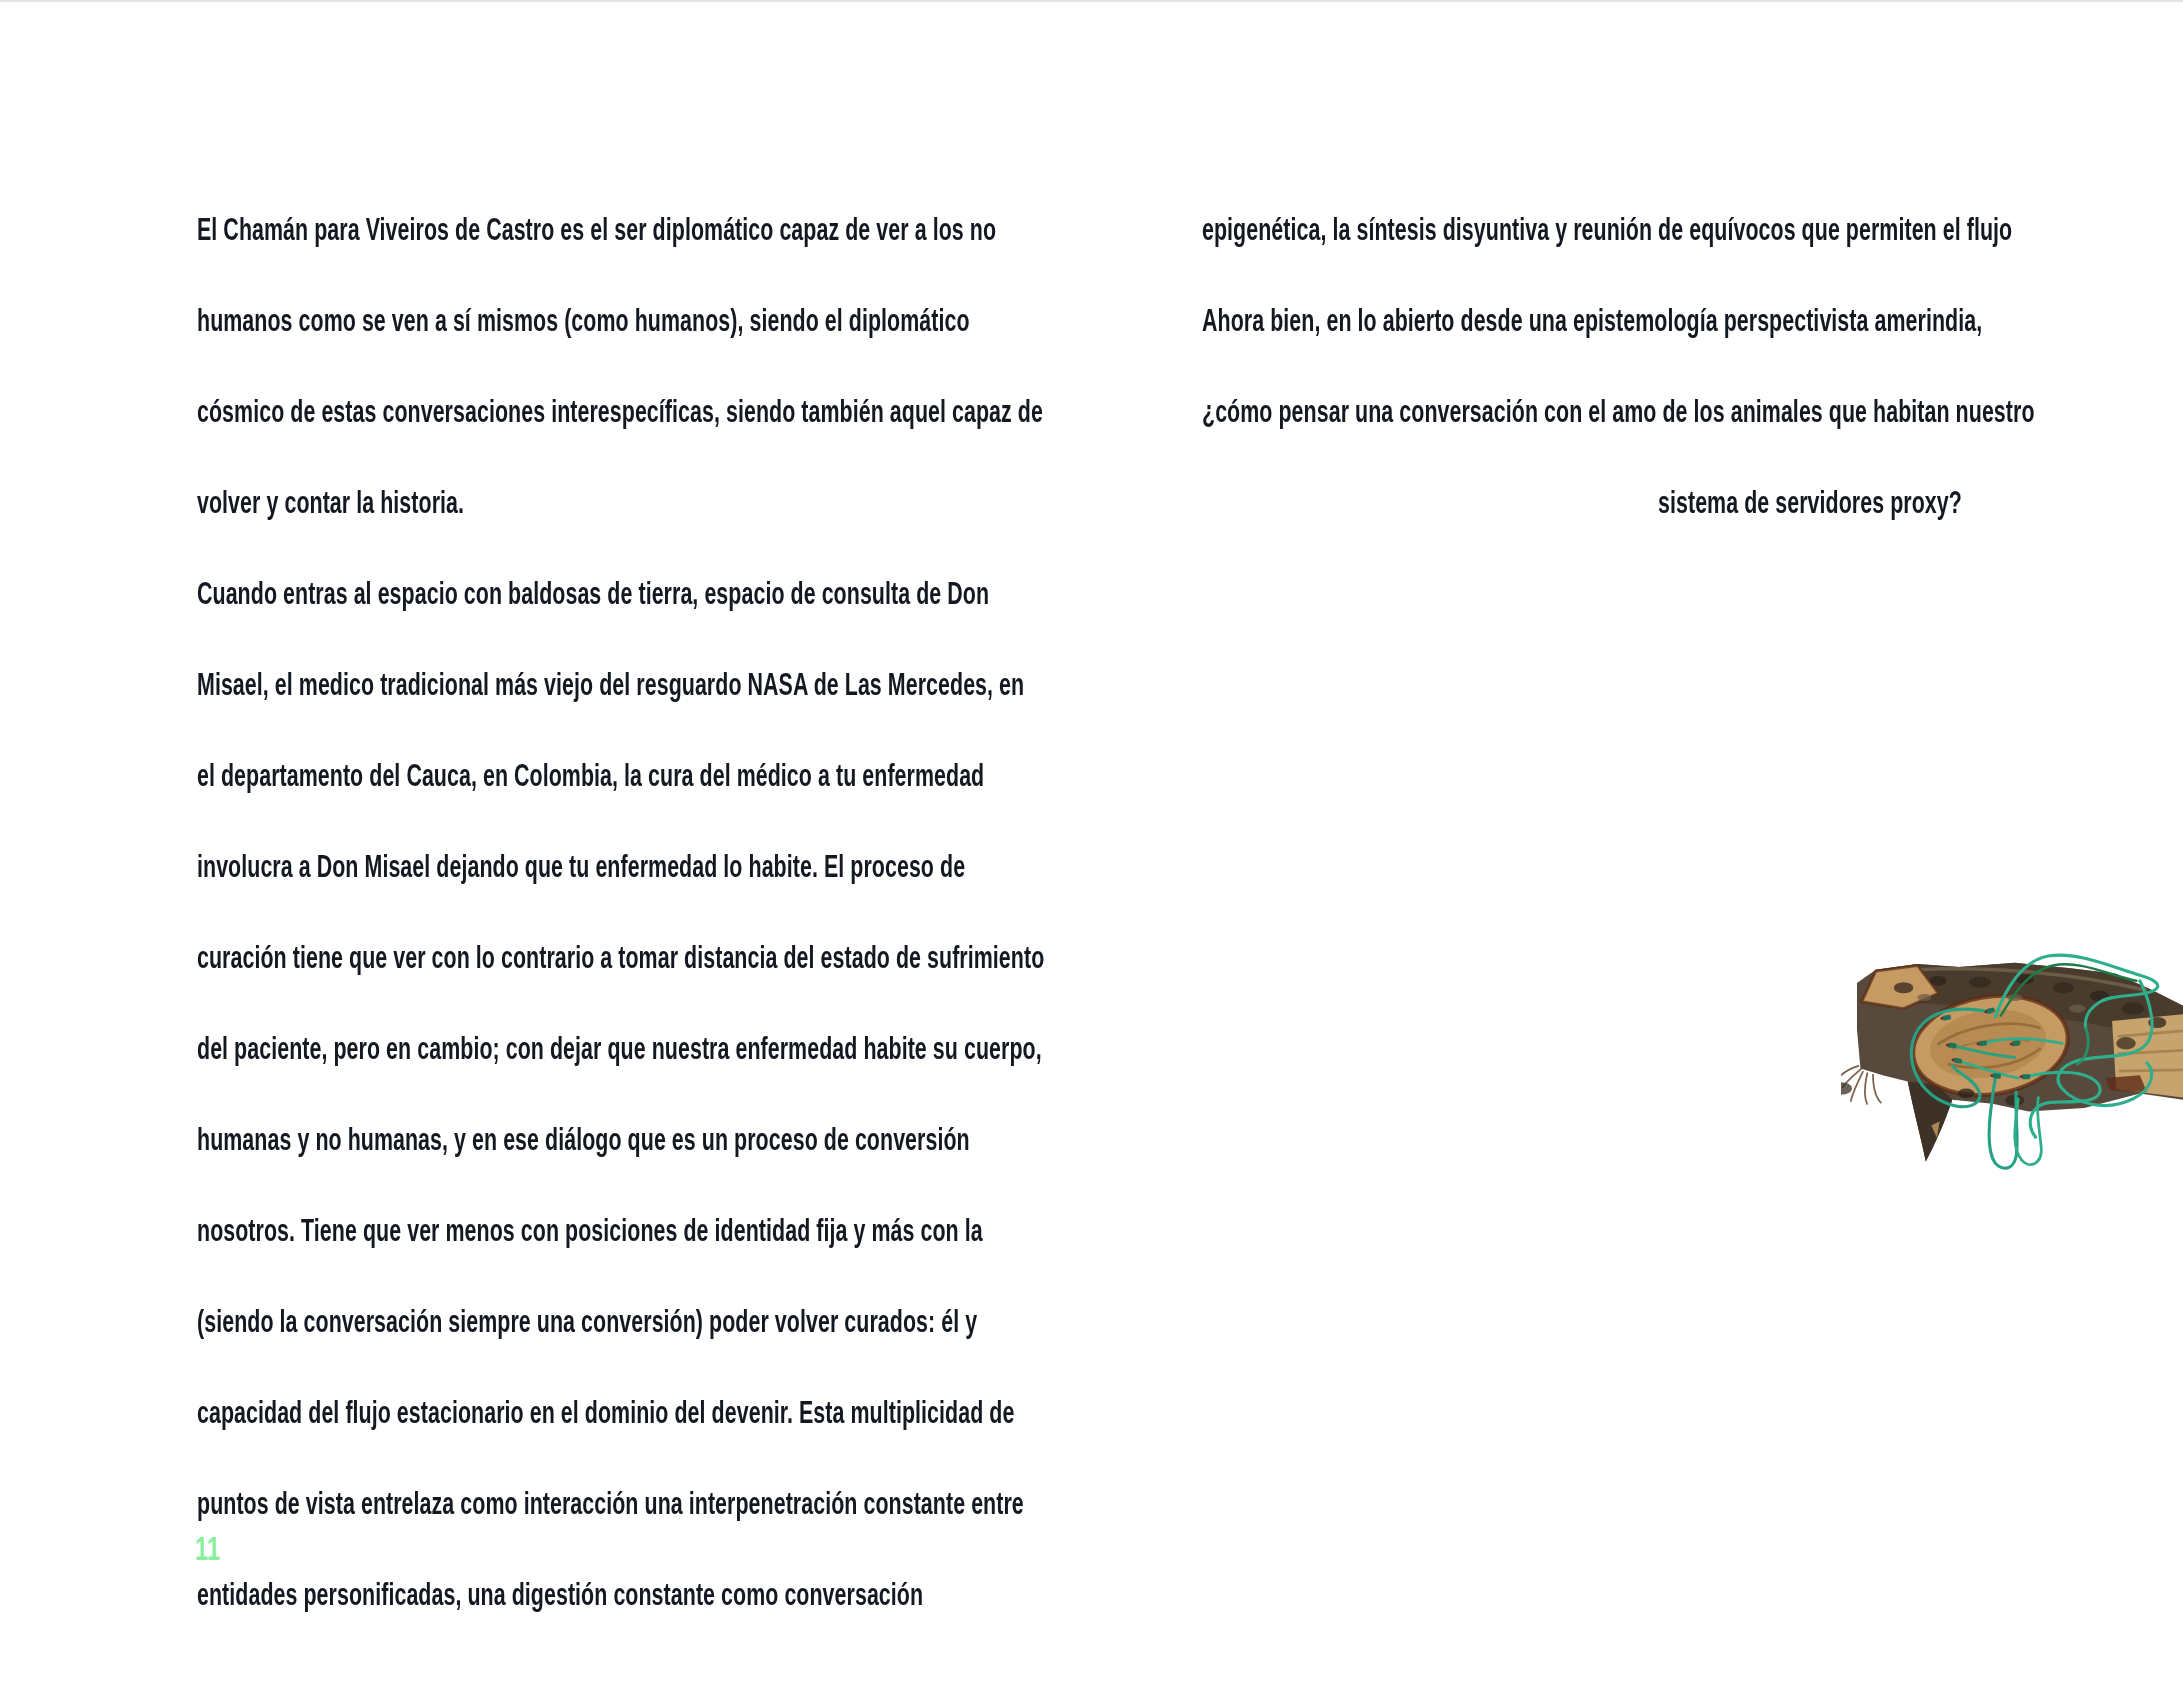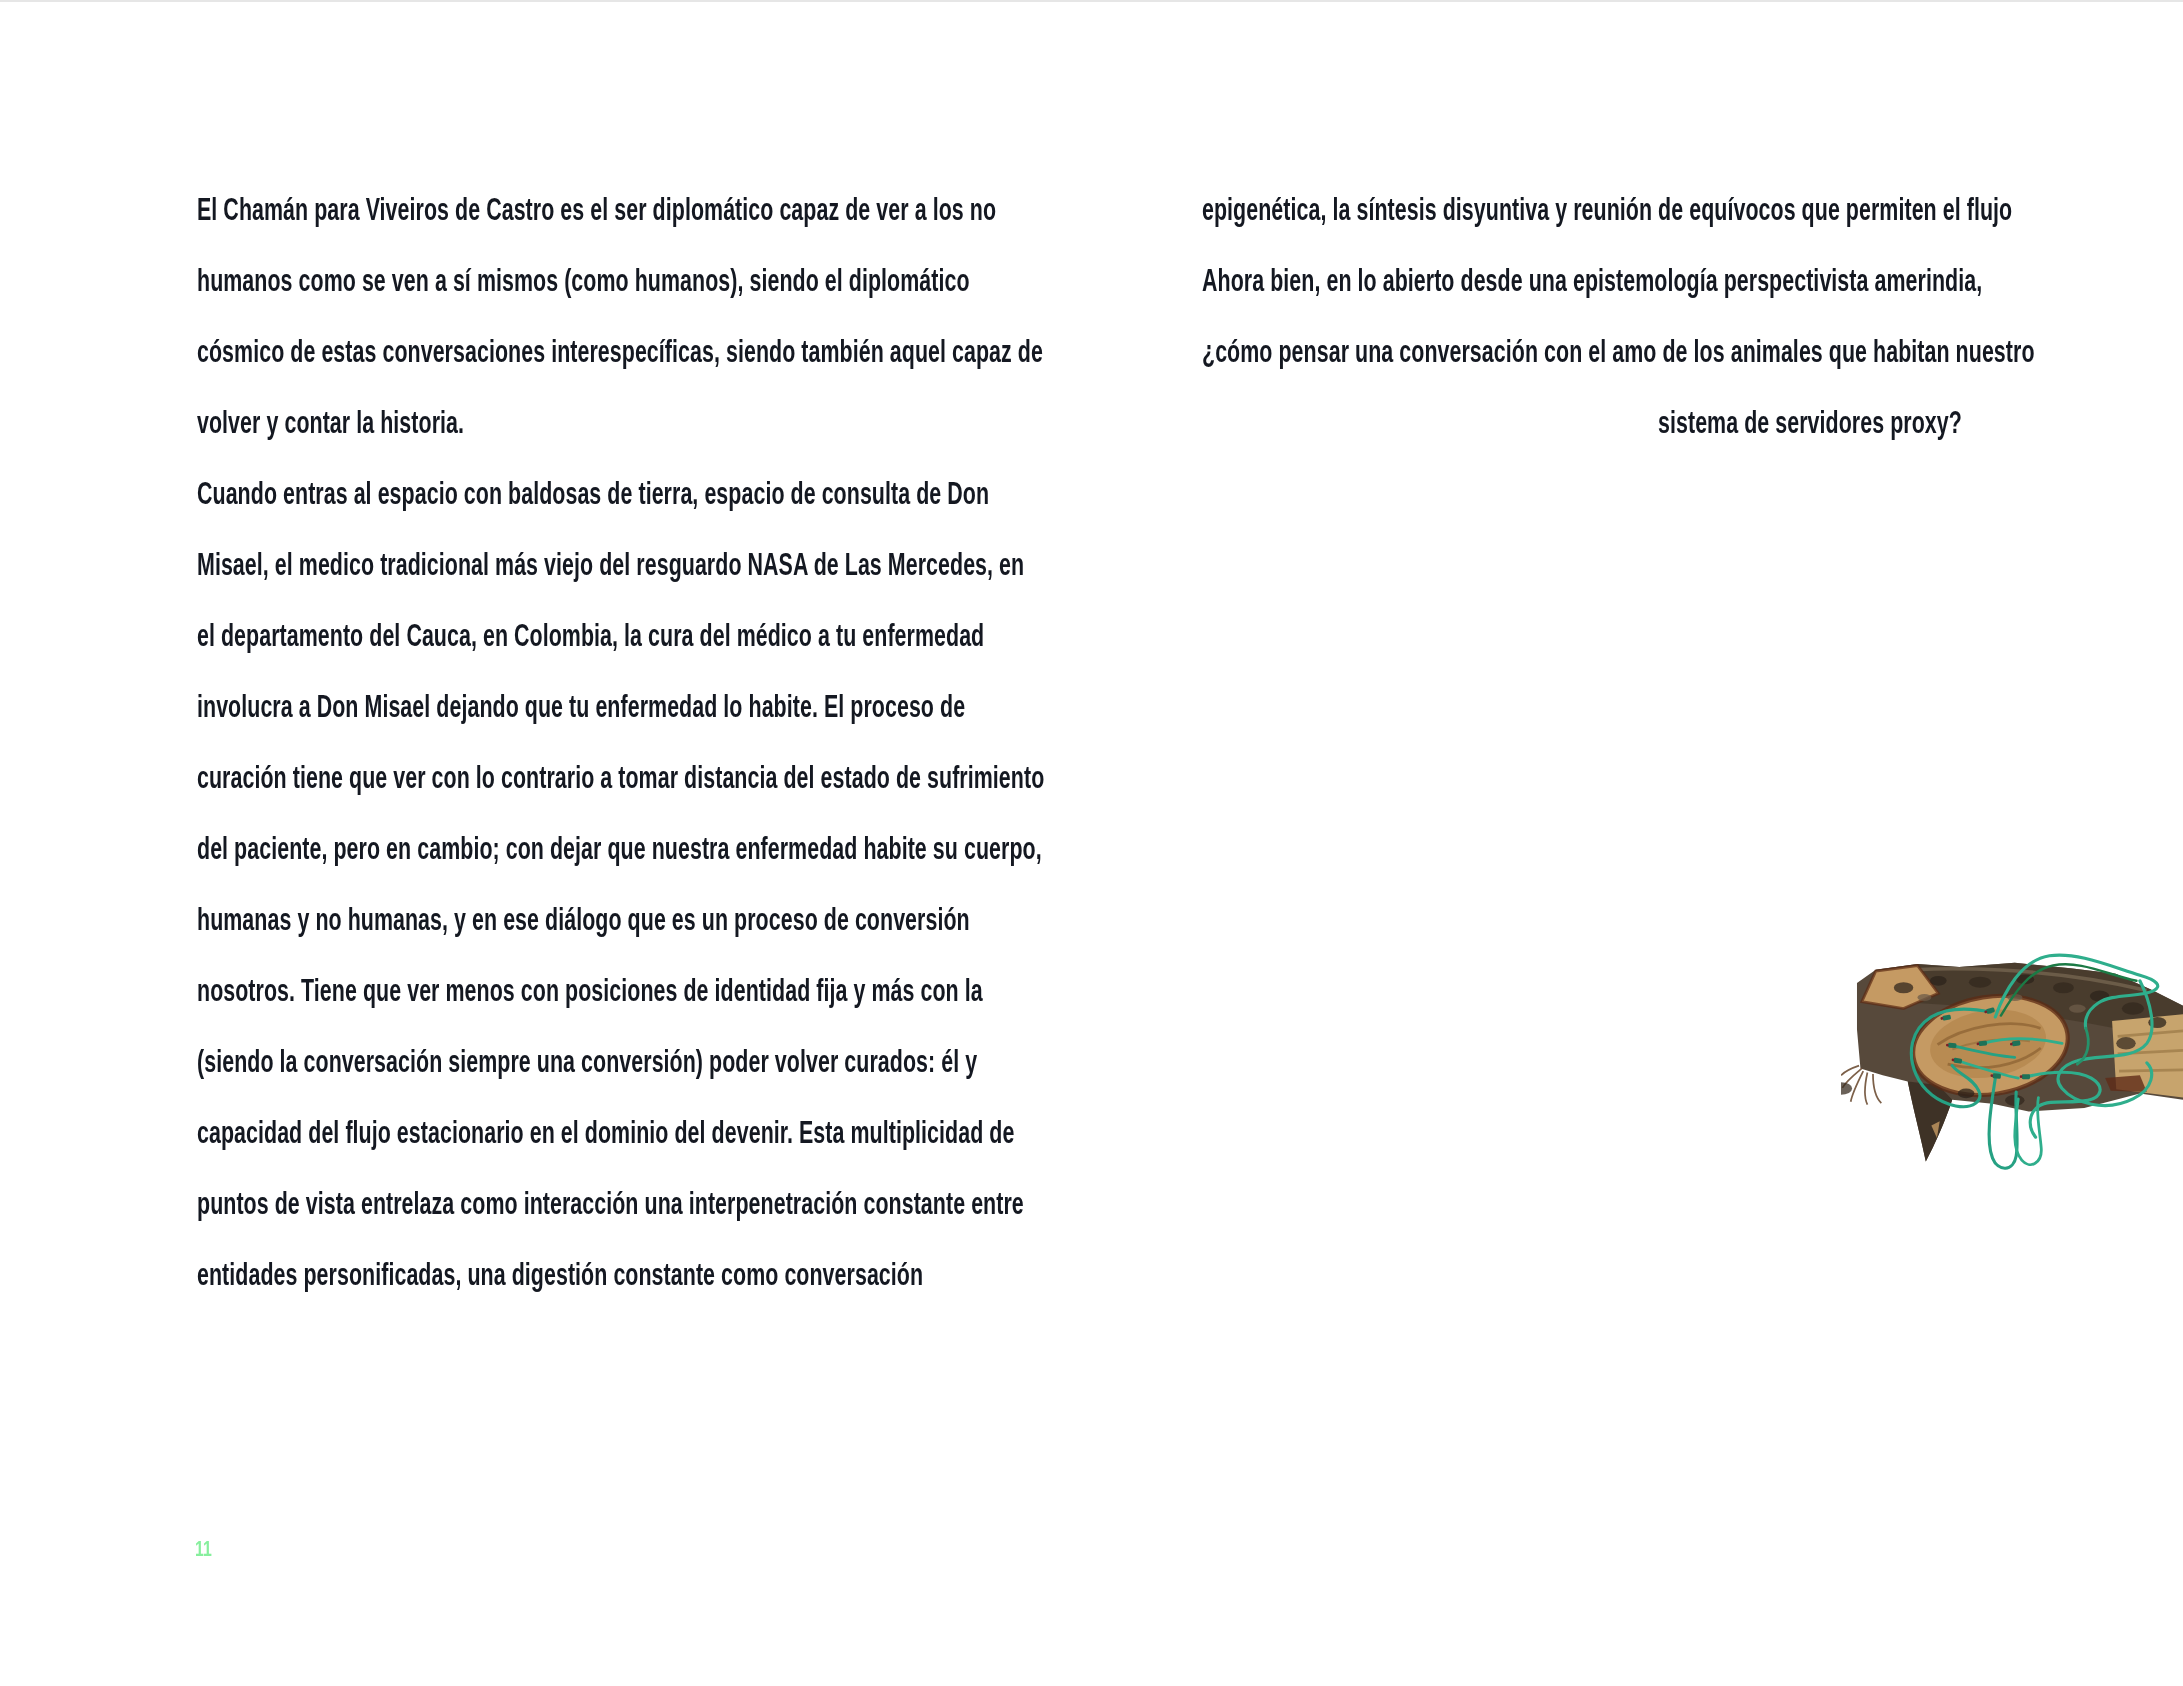--- a/index.html
+++ b/index.html
@@ -11,30 +11,30 @@
   html,body{margin:0;padding:0;}
   body{
     width:2183px;height:1686px;position:relative;overflow:hidden;
     background:var(--bg);
     font-family:"Liberation Sans",sans-serif;
   }
   .topline{position:absolute;top:0;left:0;width:2183px;height:2.1px;background:#e6e6e6;}
   .col{position:absolute;color:var(--text-color);}
   #col-left{left:197px;top:193px;width:896px;}
   #col-right{left:1202px;top:193px;width:896px;text-align:right;}
-  .line{height:71px;}
+  .line{height:71px;margin-top:20px;}
   .line>span{
     display:inline-block;white-space:nowrap;
     font-weight:700;font-size:31px;line-height:33px;
     transform:scaleX(0.69);transform-origin:0 0;
     letter-spacing:0.1px;
   }
   #pageno{
     position:absolute;left:195px;top:1531px;color:var(--accent-green);
-    font-weight:700;font-size:22px;line-height:35px;
+    font-weight:700;font-size:33px;line-height:35px;
   }
   #pageno span{display:inline-block;transform:scaleX(0.72);transform-origin:0 0;}
   #figure{position:absolute;left:1841px;top:939px;width:342px;height:240px;}
 </style>
 </head>
 <body>
 
 <div class="topline"></div>
 
 <div class="col" id="col-left">

